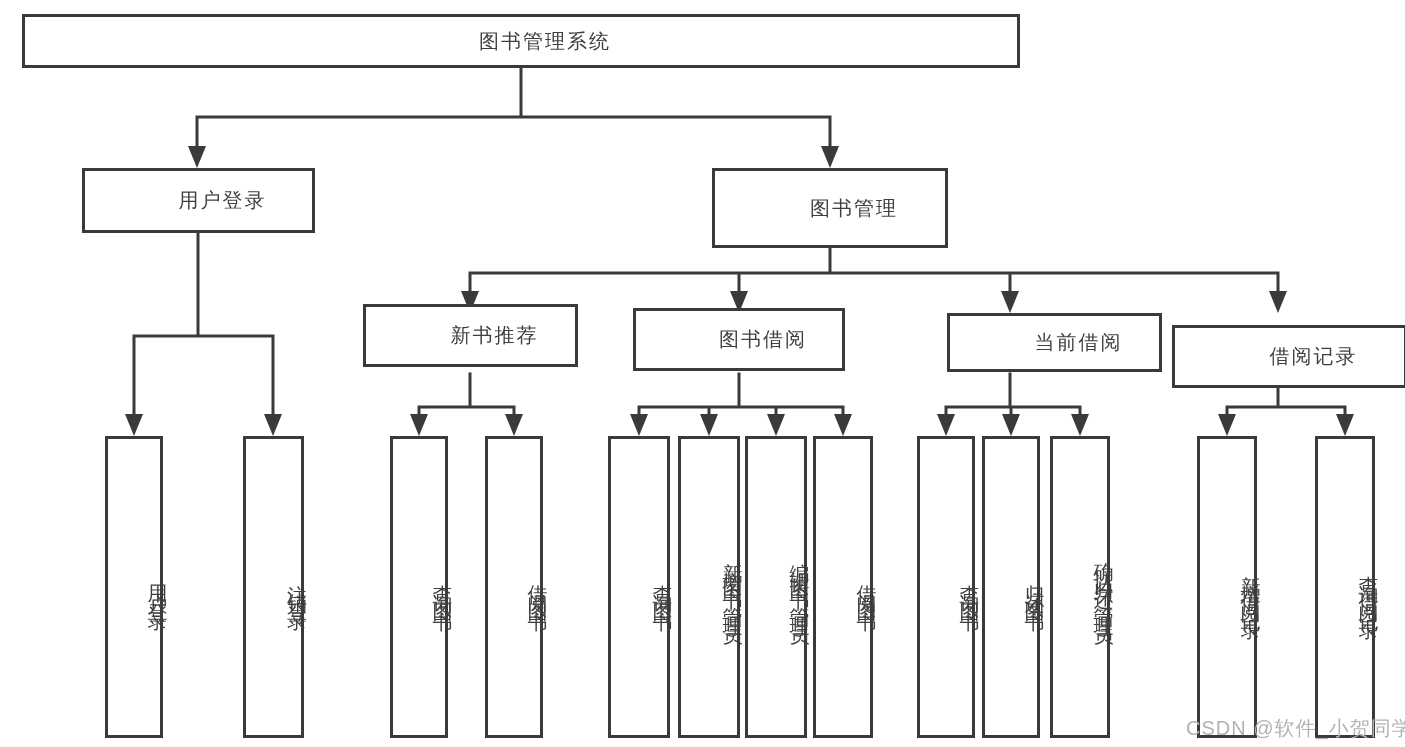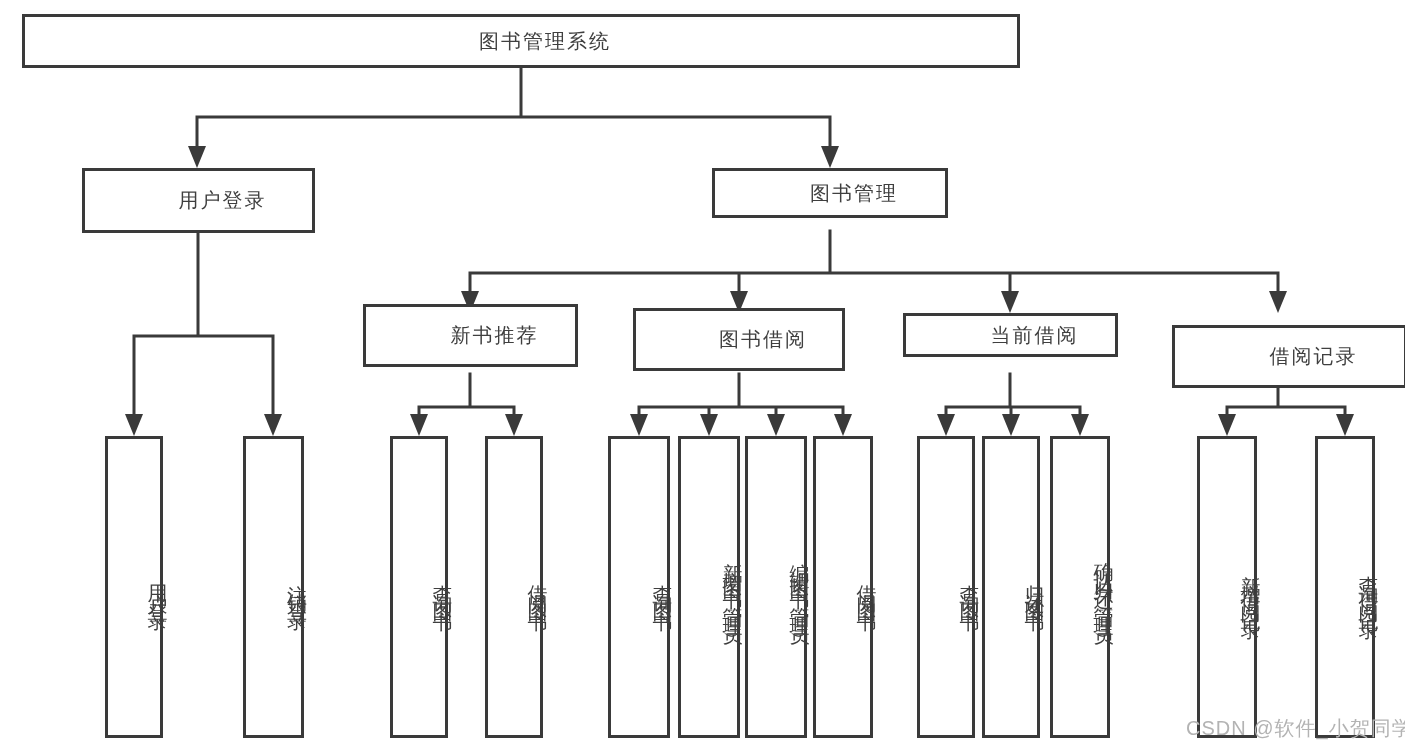--- a/index.html
+++ b/index.html
@@ -72,31 +72,31 @@
     <polygon class="ahead" points="1336,414 1354,414 1345,436"></polygon>
   </svg>
 
   <div class="node" style="left:22px;top:14px;width:998px;height:54px">
     <span>图书管理系统</span>
   </div>
 
   <div class="node" style="left:82px;top:168px;width:233px;height:65px">
     <span>用户登录</span>
   </div>
-  <div class="node" style="left:712px;top:168px;width:236px;height:50px">
+  <div class="node" style="left:712px;top:168px;width:236px;height:80px">
     <span>图书管理</span>
   </div>
 
   <div class="node" style="left:363px;top:304px;width:215px;height:63px">
     <span>新书推荐</span>
   </div>
   <div class="node" style="left:633px;top:308px;width:212px;height:63px">
     <span>图书借阅</span>
   </div>
-  <div class="node" style="left:903px;top:313px;width:215px;height:44px">
+  <div class="node" style="left:947px;top:313px;width:215px;height:59px">
     <span>当前借阅</span>
   </div>
   <div class="node" style="left:1172px;top:325px;width:235px;height:63px">
     <span>借阅记录</span>
   </div>
 
   <div class="node leaf" style="left:105px;top:436px;width:58px;height:302px">
     <span>用户登录</span>
   </div>
   <div class="node leaf" style="left:243px;top:436px;width:61px;height:302px">

